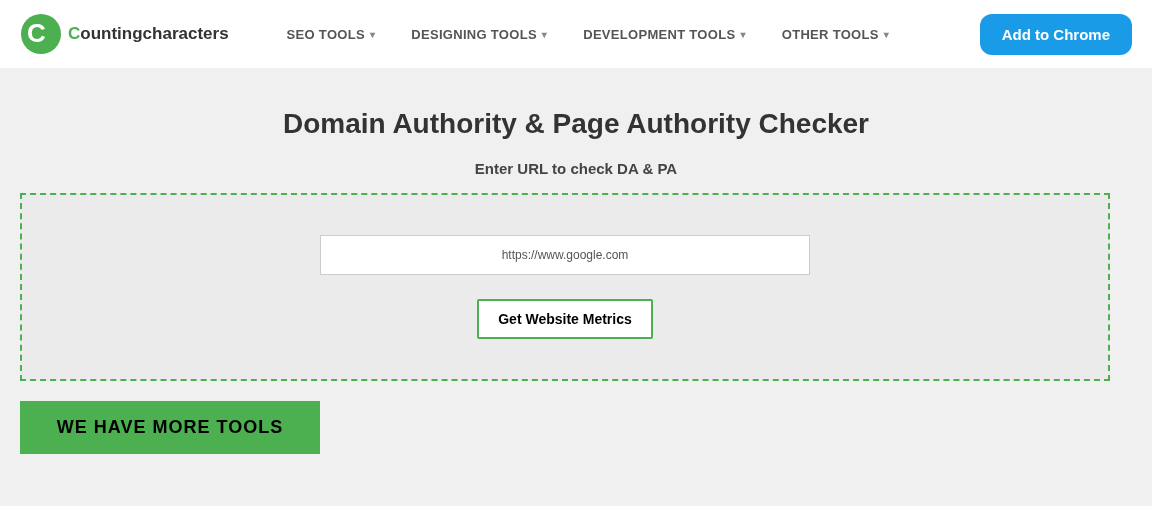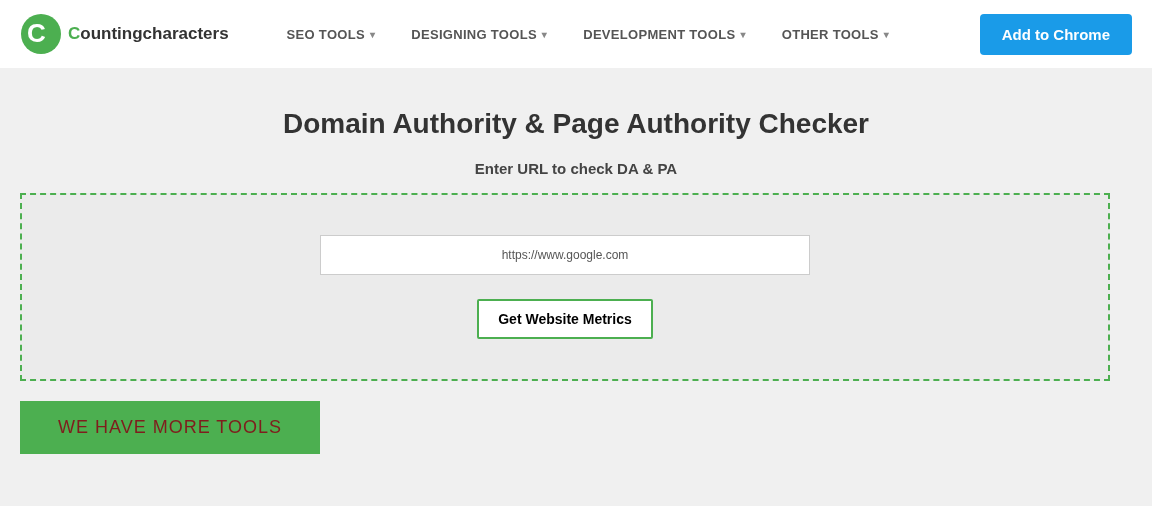--- a/index.html
+++ b/index.html
@@ -84,21 +84,21 @@
       color: #888;
     }
 
     .add-to-chrome-btn {
       background: #1a9be8;
       color: #fff;
       border: none;
       padding: 12px 22px;
       font-size: 15px;
       font-weight: bold;
-      border-radius: 4px;
+      border-radius: 12px;
       cursor: pointer;
       white-space: nowrap;
       margin-left: auto;
     }
 
     
     .main-content {
       background: #f0f0f0;
       padding: 40px 20px 20px;
       display: flex;
@@ -152,26 +152,26 @@
       padding: 10px 19px;
       font-size: 14px;
       font-weight: 600;
       cursor: pointer;
       border-radius: 2px;
     }
 
     
     .more-tools-banner {
       background: #4caf50;
-      color: #7f1d1d;
+      color: #000000;
       width: 300px;
       text-align: center;
       padding: 16px 20px;
       font-size: 18px;
-      font-weight: normal;
+      font-weight: bold;
       letter-spacing: 1px;
       cursor: pointer;
     }
   </style>
 </head>
 <body>
 
 <nav class="navbar">
   <a class="logo-area" href="#">
     <svg class="logo-icon" viewBox="0 0 42 42" xmlns="http://www.w3.org/2000/svg">

